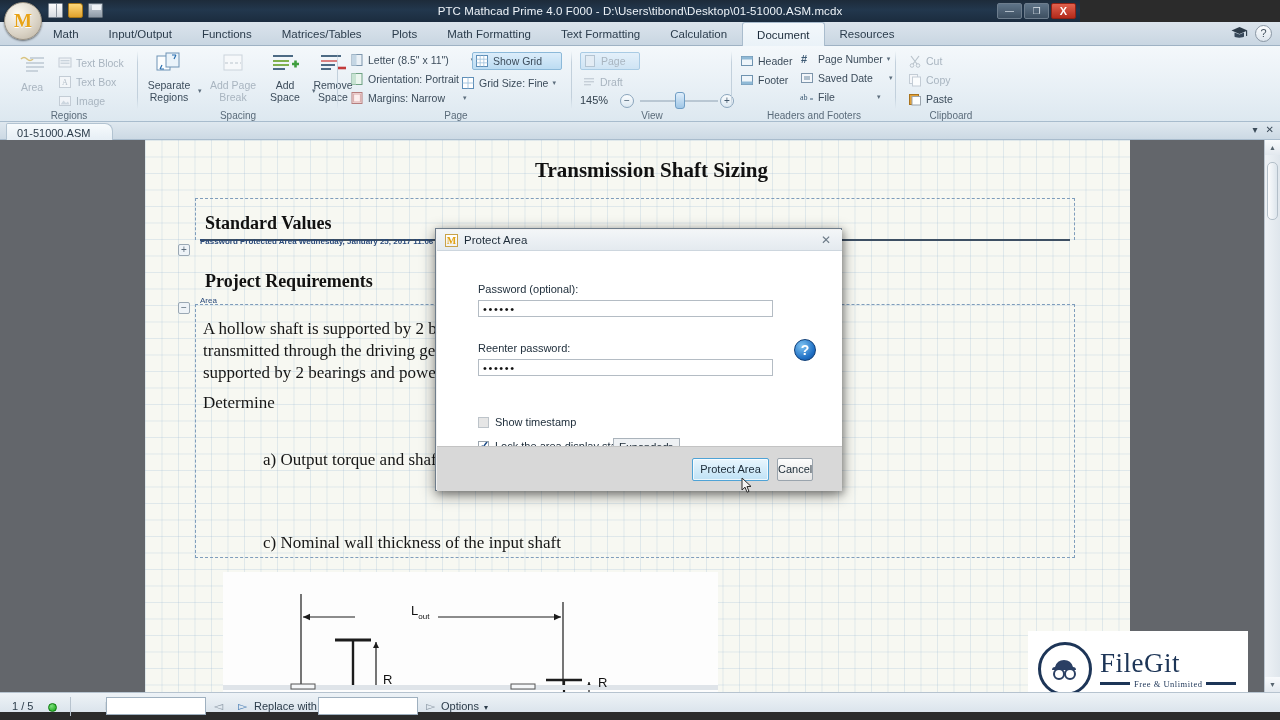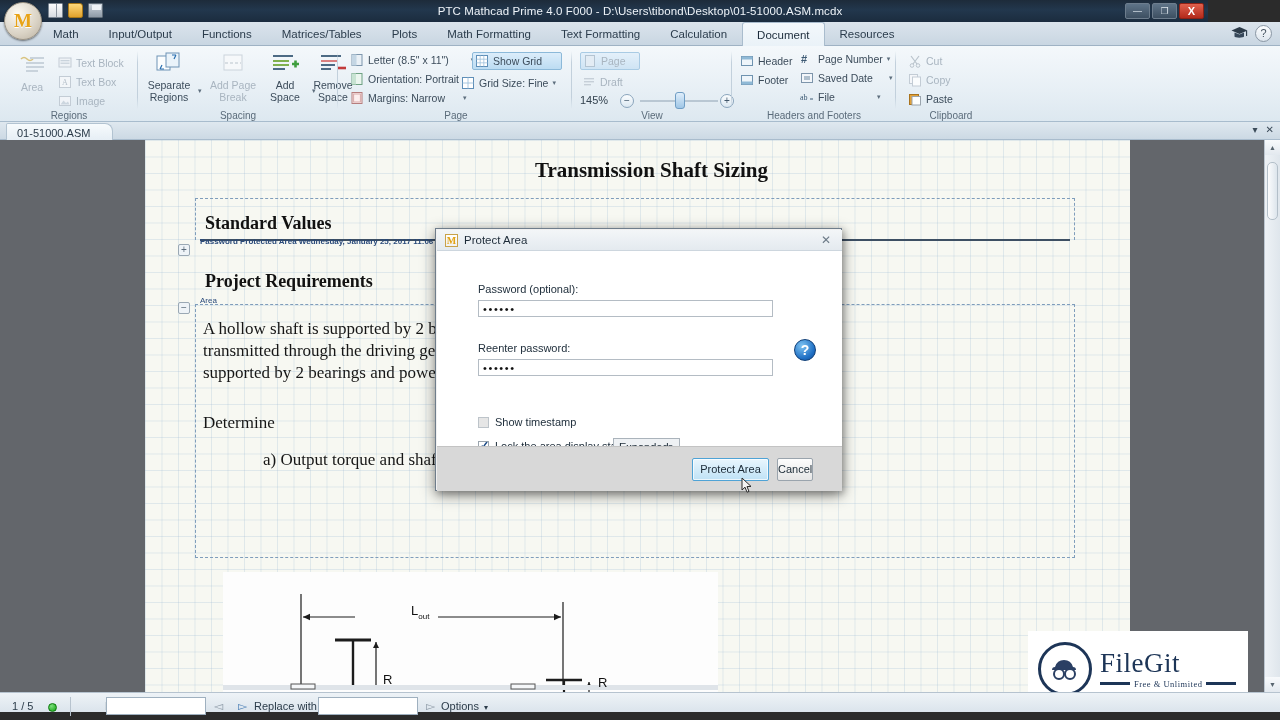--- a/index.html
+++ b/index.html
@@ -6,21 +6,21 @@
   html, body {
     width: 1280px; height: 720px;
     overflow: hidden;
     font-family: "Liberation Sans", sans-serif;
     background: #2b2b2b;
   }
   #app { position: relative; width: 1280px; height: 720px; }
 
   
   .titlebar {
-    position: absolute; left: 0; top: 0; width: 1208px; height: 22px;
+    position: absolute; left: 0; top: 0; width: 1080px; height: 22px;
     background: linear-gradient(#1d2b3a, #22374d 45%, #1b2c3e);
     color: #e9eef3;
   }
   .tb-title {
     position: absolute; left: 0; top: 0; width: 1280px; height: 22px;
     text-align: center; line-height: 22px;
     font-size: 11.5px; color: #eef3f8; letter-spacing: .1px;
   }
   .winbtns { position: absolute; right: 4px; top: 3px; display: flex; gap: 2px; }
   .winbtn {
@@ -647,23 +647,24 @@
       <div class="prot-label">Password Protected Area  Wednesday, January 25, 2017 11:06 AM</div>
 
       <div class="h-proj">Project Requirements</div>
       <div class="area-tag">Area</div>
 
       <div class="area-box" style="left:50px;top:164px;width:880px;height:254px;"></div>
 
       <div class="body-text" style="top:178px;">A hollow shaft  is supported by 2 bearings and powered by a helical gear.  The power is</div>
       <div class="body-text" style="top:200px;">transmitted through the driving gear to a second shaft through a gear.  This second shaft is also</div>
       <div class="body-text" style="top:222px;">supported by 2 bearings and powered by a gear at 1800 rpm.</div>
-      <div class="body-text" style="top:272px;">Determine</div>
+      <div class="body-text" style="top:252px;">Determine</div>
 
       <div class="listline" style="top:310px;">a) Output torque and shaft speed</div>
+      <div class="listline" style="top:393px;">c) Nominal wall thickness of the input shaft</div>
 
       <div class="diagram">
         <svg width="495" height="120" viewBox="0 0 495 120">
 
           <line x1="78" y1="22" x2="78" y2="118" stroke="#1c1c1c" stroke-width="1.2"></line>
           <line x1="340" y1="30" x2="340" y2="118" stroke="#1c1c1c" stroke-width="1.2"></line>
 
           <line x1="80" y1="45" x2="132" y2="45" stroke="#1c1c1c" stroke-width="1.2"></line>
           <line x1="215" y1="45" x2="338" y2="45" stroke="#1c1c1c" stroke-width="1.2"></line>
           <path d="M80 45 l7 -3.2 v6.4 z" fill="#1c1c1c"></path>

